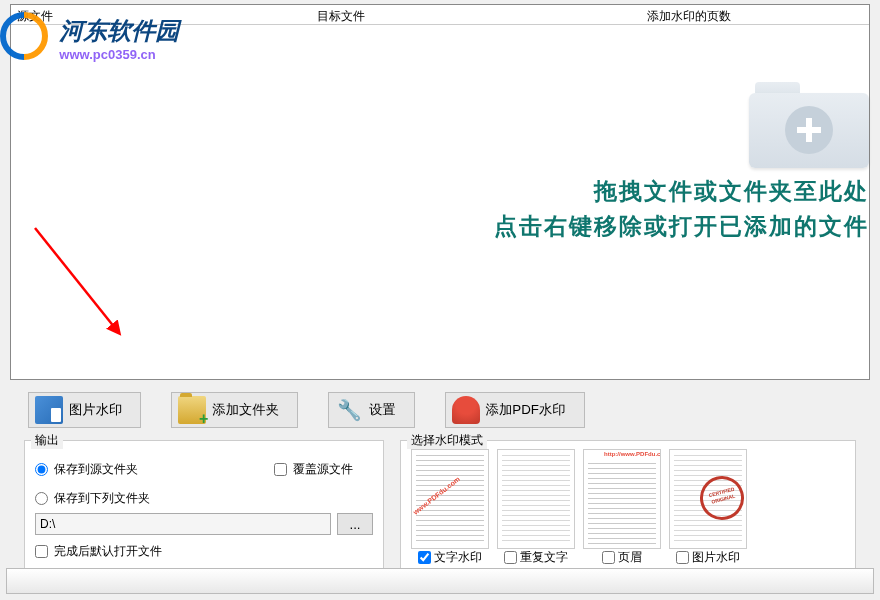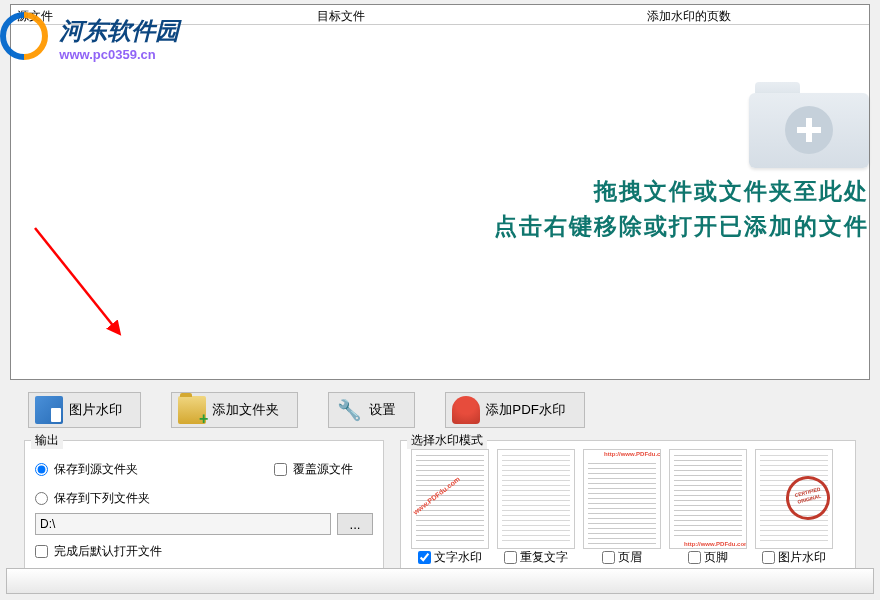--- a/index.html
+++ b/index.html
@@ -184,30 +184,20 @@
             <div class="header-text">http://www.PDFdu.com</div>
             <div class="doc-lines" style="margin-top:8px;height:85px"></div>
           </div>
         <label class="mode-check">
             <input type="checkbox" style="">
             <span>页眉</span>
           </label>
       </div>
       <div class="mode-item">
         <div class="mode-thumb">
-            <div class="doc-lines" style="height:85px"></div>
-            <div class="footer-text">http://www.PDFdu.com</div>
-          </div>
-        <label class="mode-check">
-            <input type="checkbox" style="">
-            <span>页脚</span>
-          </label>
-      </div>
-      <div class="mode-item">
-        <div class="mode-thumb">
             <div class="doc-lines faded"></div>
             <div class="stamp-img"></div>
           </div>
         <label class="mode-check">
             <input type="checkbox" style="">
             <span>图片水印</span>
           </label>
       </div>
     </div>
   </div>

